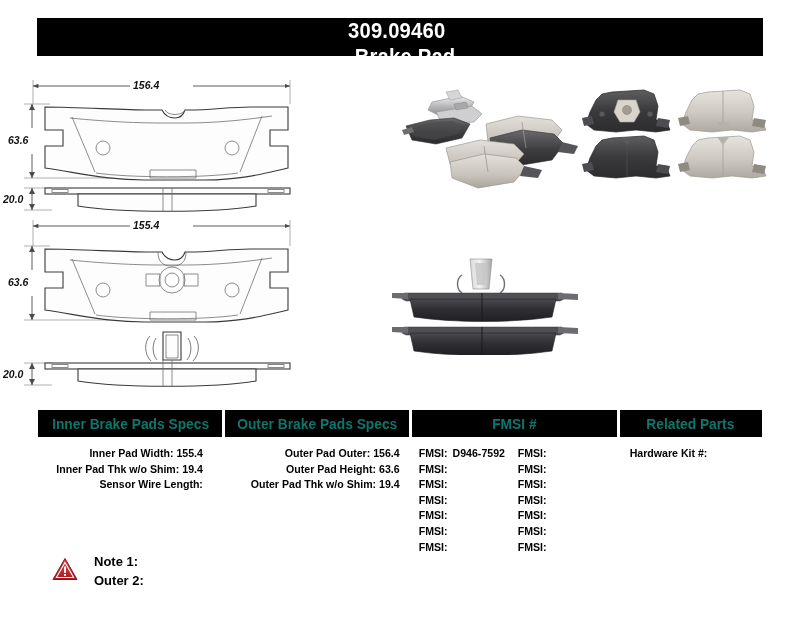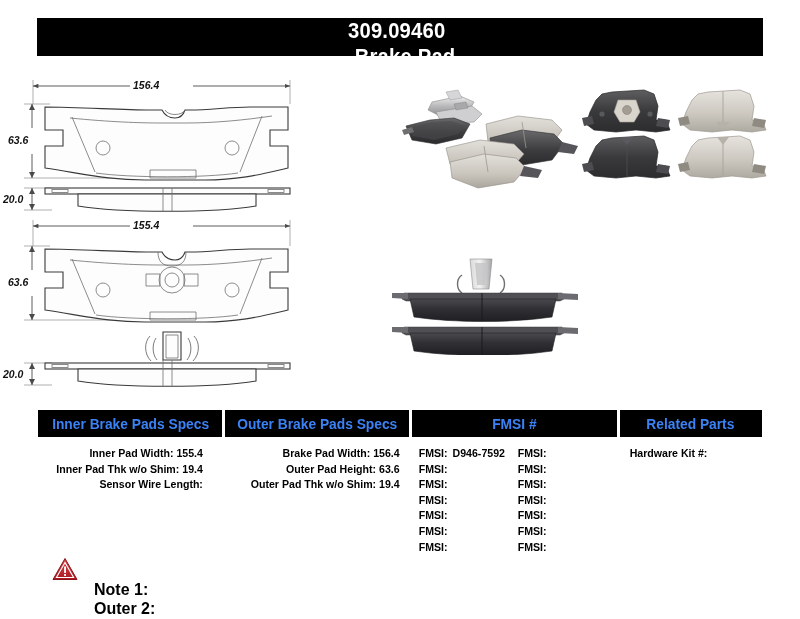--- a/index.html
+++ b/index.html
@@ -39,21 +39,21 @@
       font-weight:bold;fill:#c9c9c9;letter-spacing:.2px;}
 
   
   .photo{position:absolute;}
 
   
   .tbl{position:absolute;left:38px;top:410px;width:724px;height:150px;}
   .thead{position:absolute;left:0;top:0;width:724px;height:27px;
          display:flex;gap:3px;}
   .th{
-    background:#000;color:#3b82f6;display:flex;align-items:center;
+    background:#000;color:#0f766e;display:flex;align-items:center;
     justify-content:center;font-weight:bold;font-size:14.5px;
     box-sizing:border-box;
   }
   .th span{transform:scaleX(.95);white-space:nowrap;}
   .c1{width:185px;} .c2{width:185px;} .c3{width:205px;} .c4{width:143px;}
 
   .tbody{position:absolute;left:0;top:27px;width:724px;height:123px;
          display:flex;gap:4px;}
   .td{box-sizing:border-box;padding-top:9px;font-size:10.6px;font-weight:bold;}
   .td.w1{width:185px;text-align:right;padding-right:18px;}
@@ -62,22 +62,22 @@
   .td.w4{width:143px;padding-left:9px;}
   .specrow{line-height:15.5px;white-space:nowrap;}
   .fmsi-grid{display:flex;}
   .fmsi-col{width:99px;}
   .fmsi-row{line-height:15.6px;white-space:nowrap;}
   .fmsi-val{padding-left:5px;}
 
   
   .notes{position:absolute;left:52px;top:552px;width:300px;height:46px;}
   .warn{position:absolute;left:0px;top:5px;width:26px;height:24px;}
-  .note-lines{position:absolute;left:42px;top:0px;font-size:16px;
-              font-weight:bold;line-height:19px;margin-top:28px;}
+  .note-lines{position:absolute;left:42px;top:0px;font-size:13px;
+              font-weight:bold;line-height:19px;}
   .note-lines div{white-space:nowrap;}
 </style>
 </head>
 <body>
 
 <div class="sheet">
 
   <div class="hdr-bar">
     <span>309.09460</span>
     <span class="hdr-right">Brake Pad</span>
@@ -399,21 +399,21 @@
           <span>19.4</span>
         </div>
         <div class="specrow">
           <span>Sensor Wire Length:</span>
           <span></span>
         </div>
       </div>
 
       <div class="td w2">
         <div class="specrow">
-          <span>Brake Pad Width:</span>
+          <span>Outer Pad Outer:</span>
           <span>156.4</span>
         </div>
         <div class="specrow">
           <span>Outer Pad Height:</span>
           <span>63.6</span>
         </div>
         <div class="specrow">
           <span>Outer Pad Thk w/o Shim:</span>
           <span>19.4</span>
         </div>

